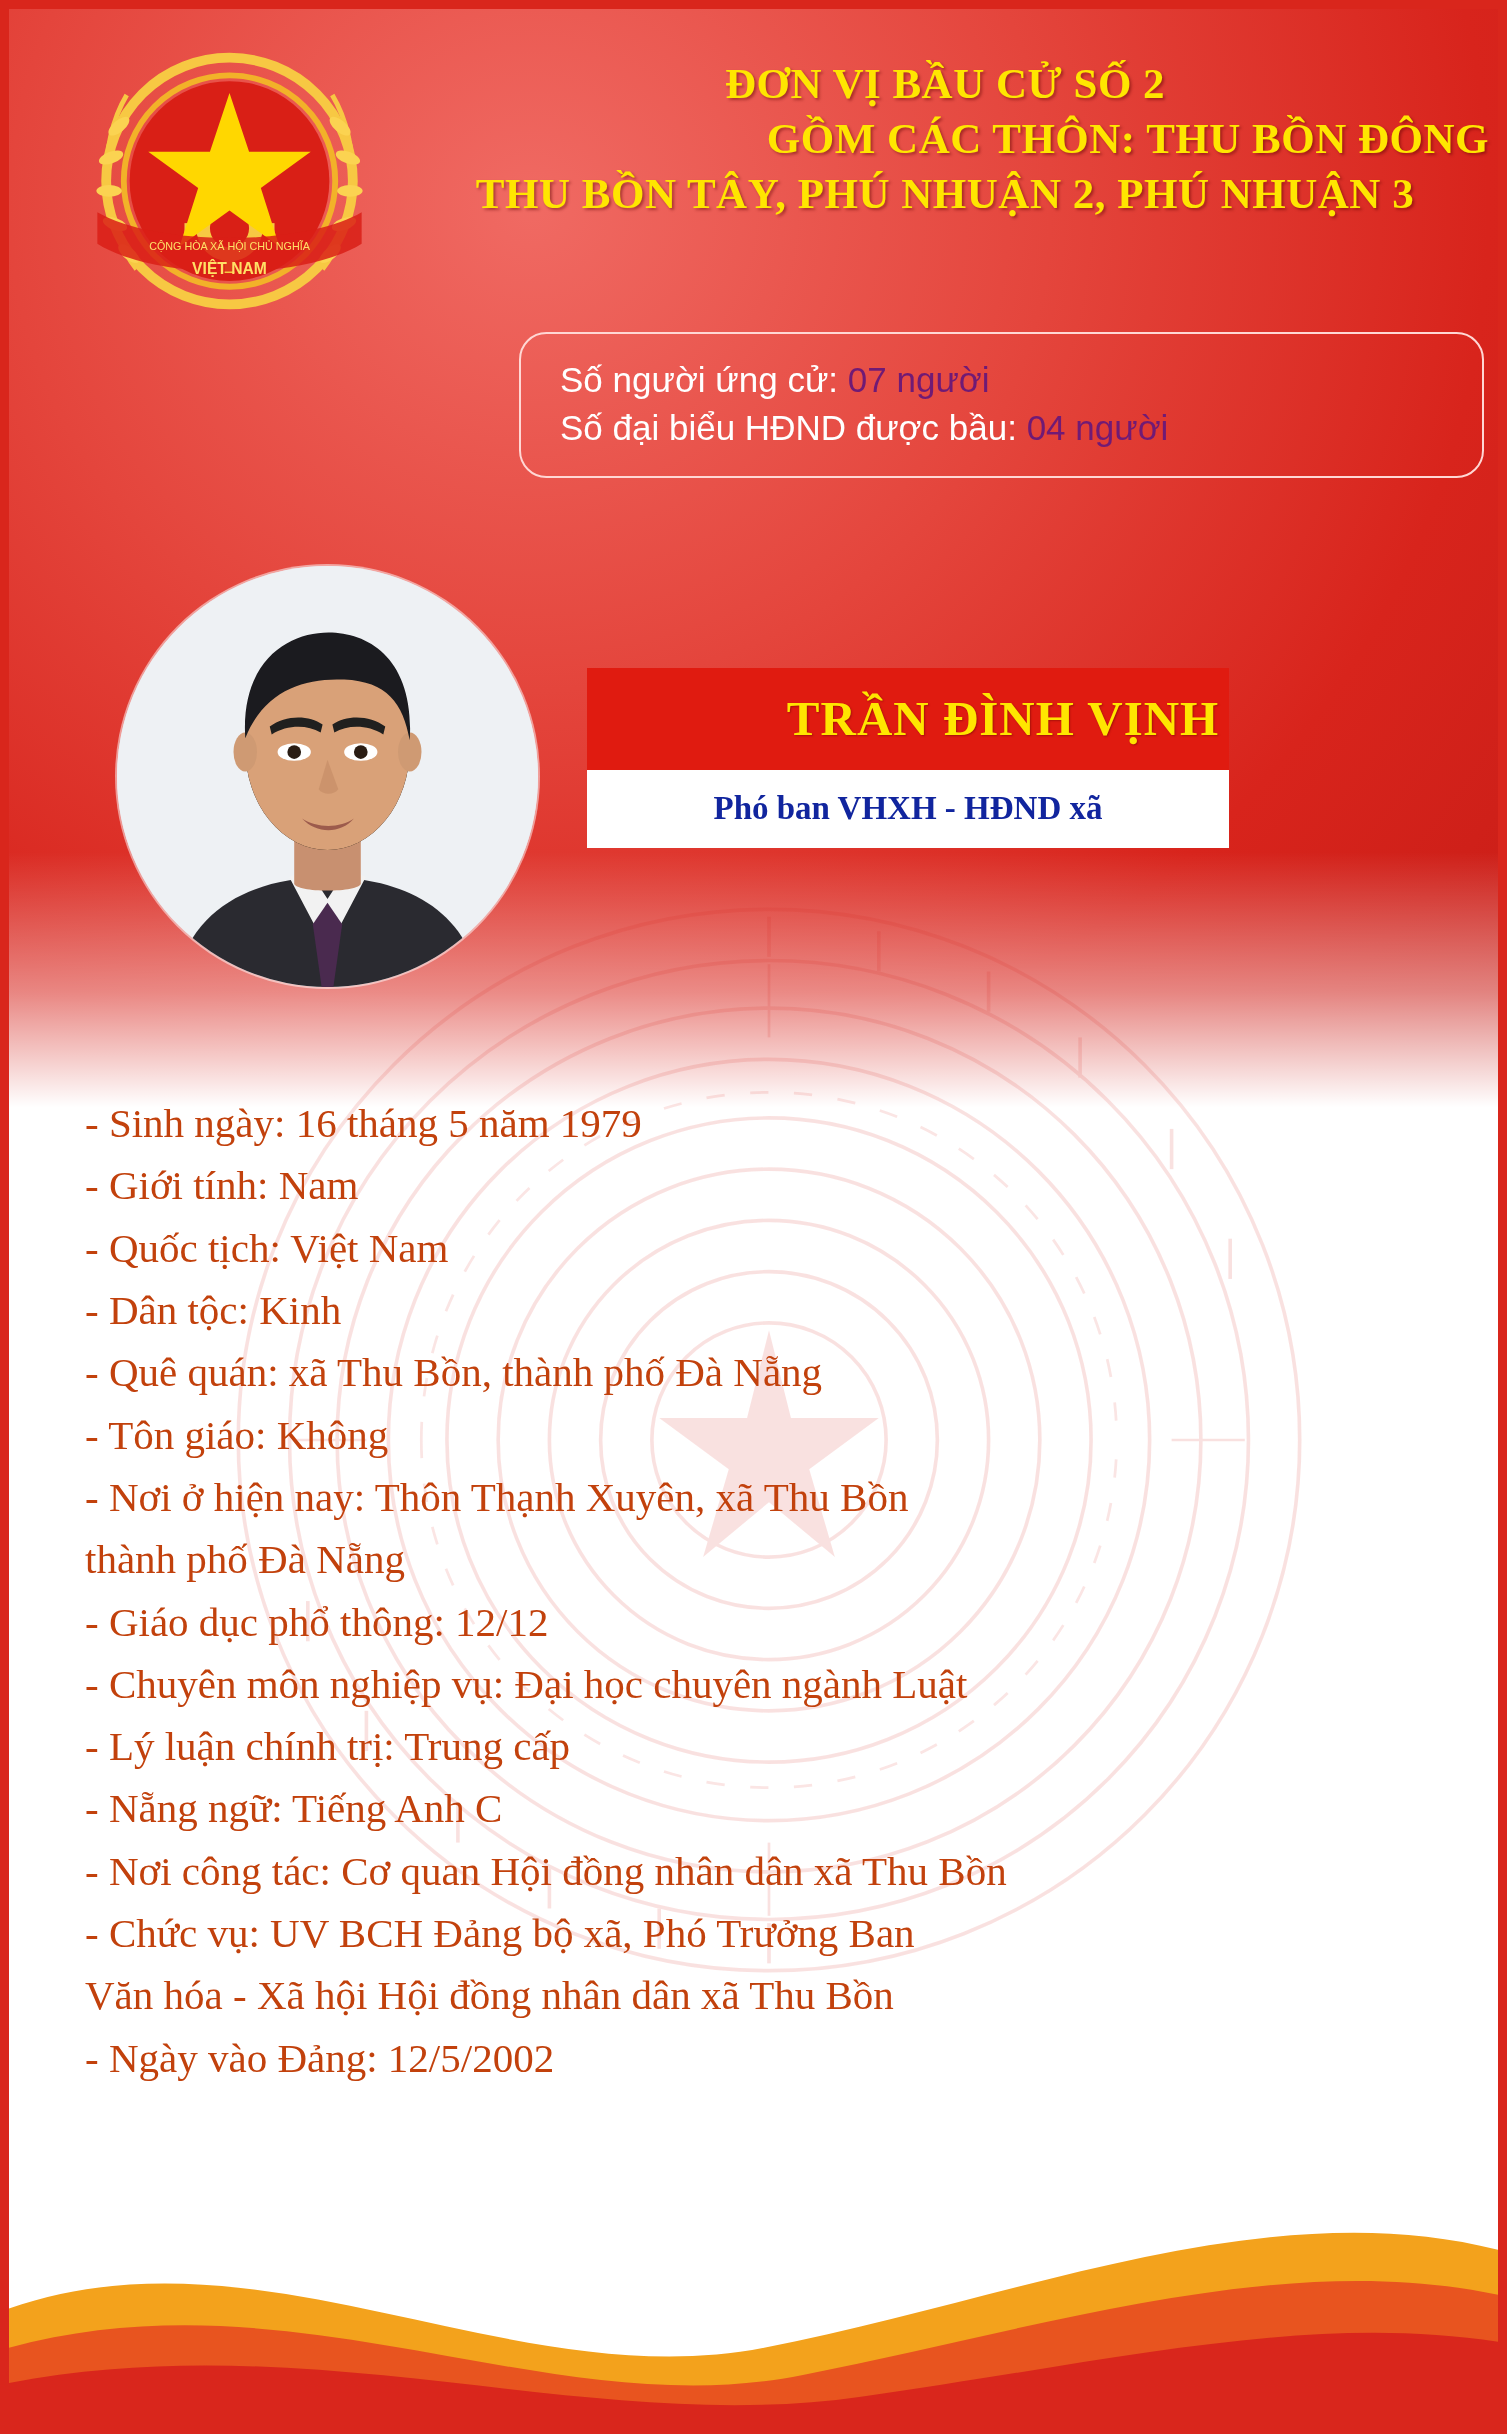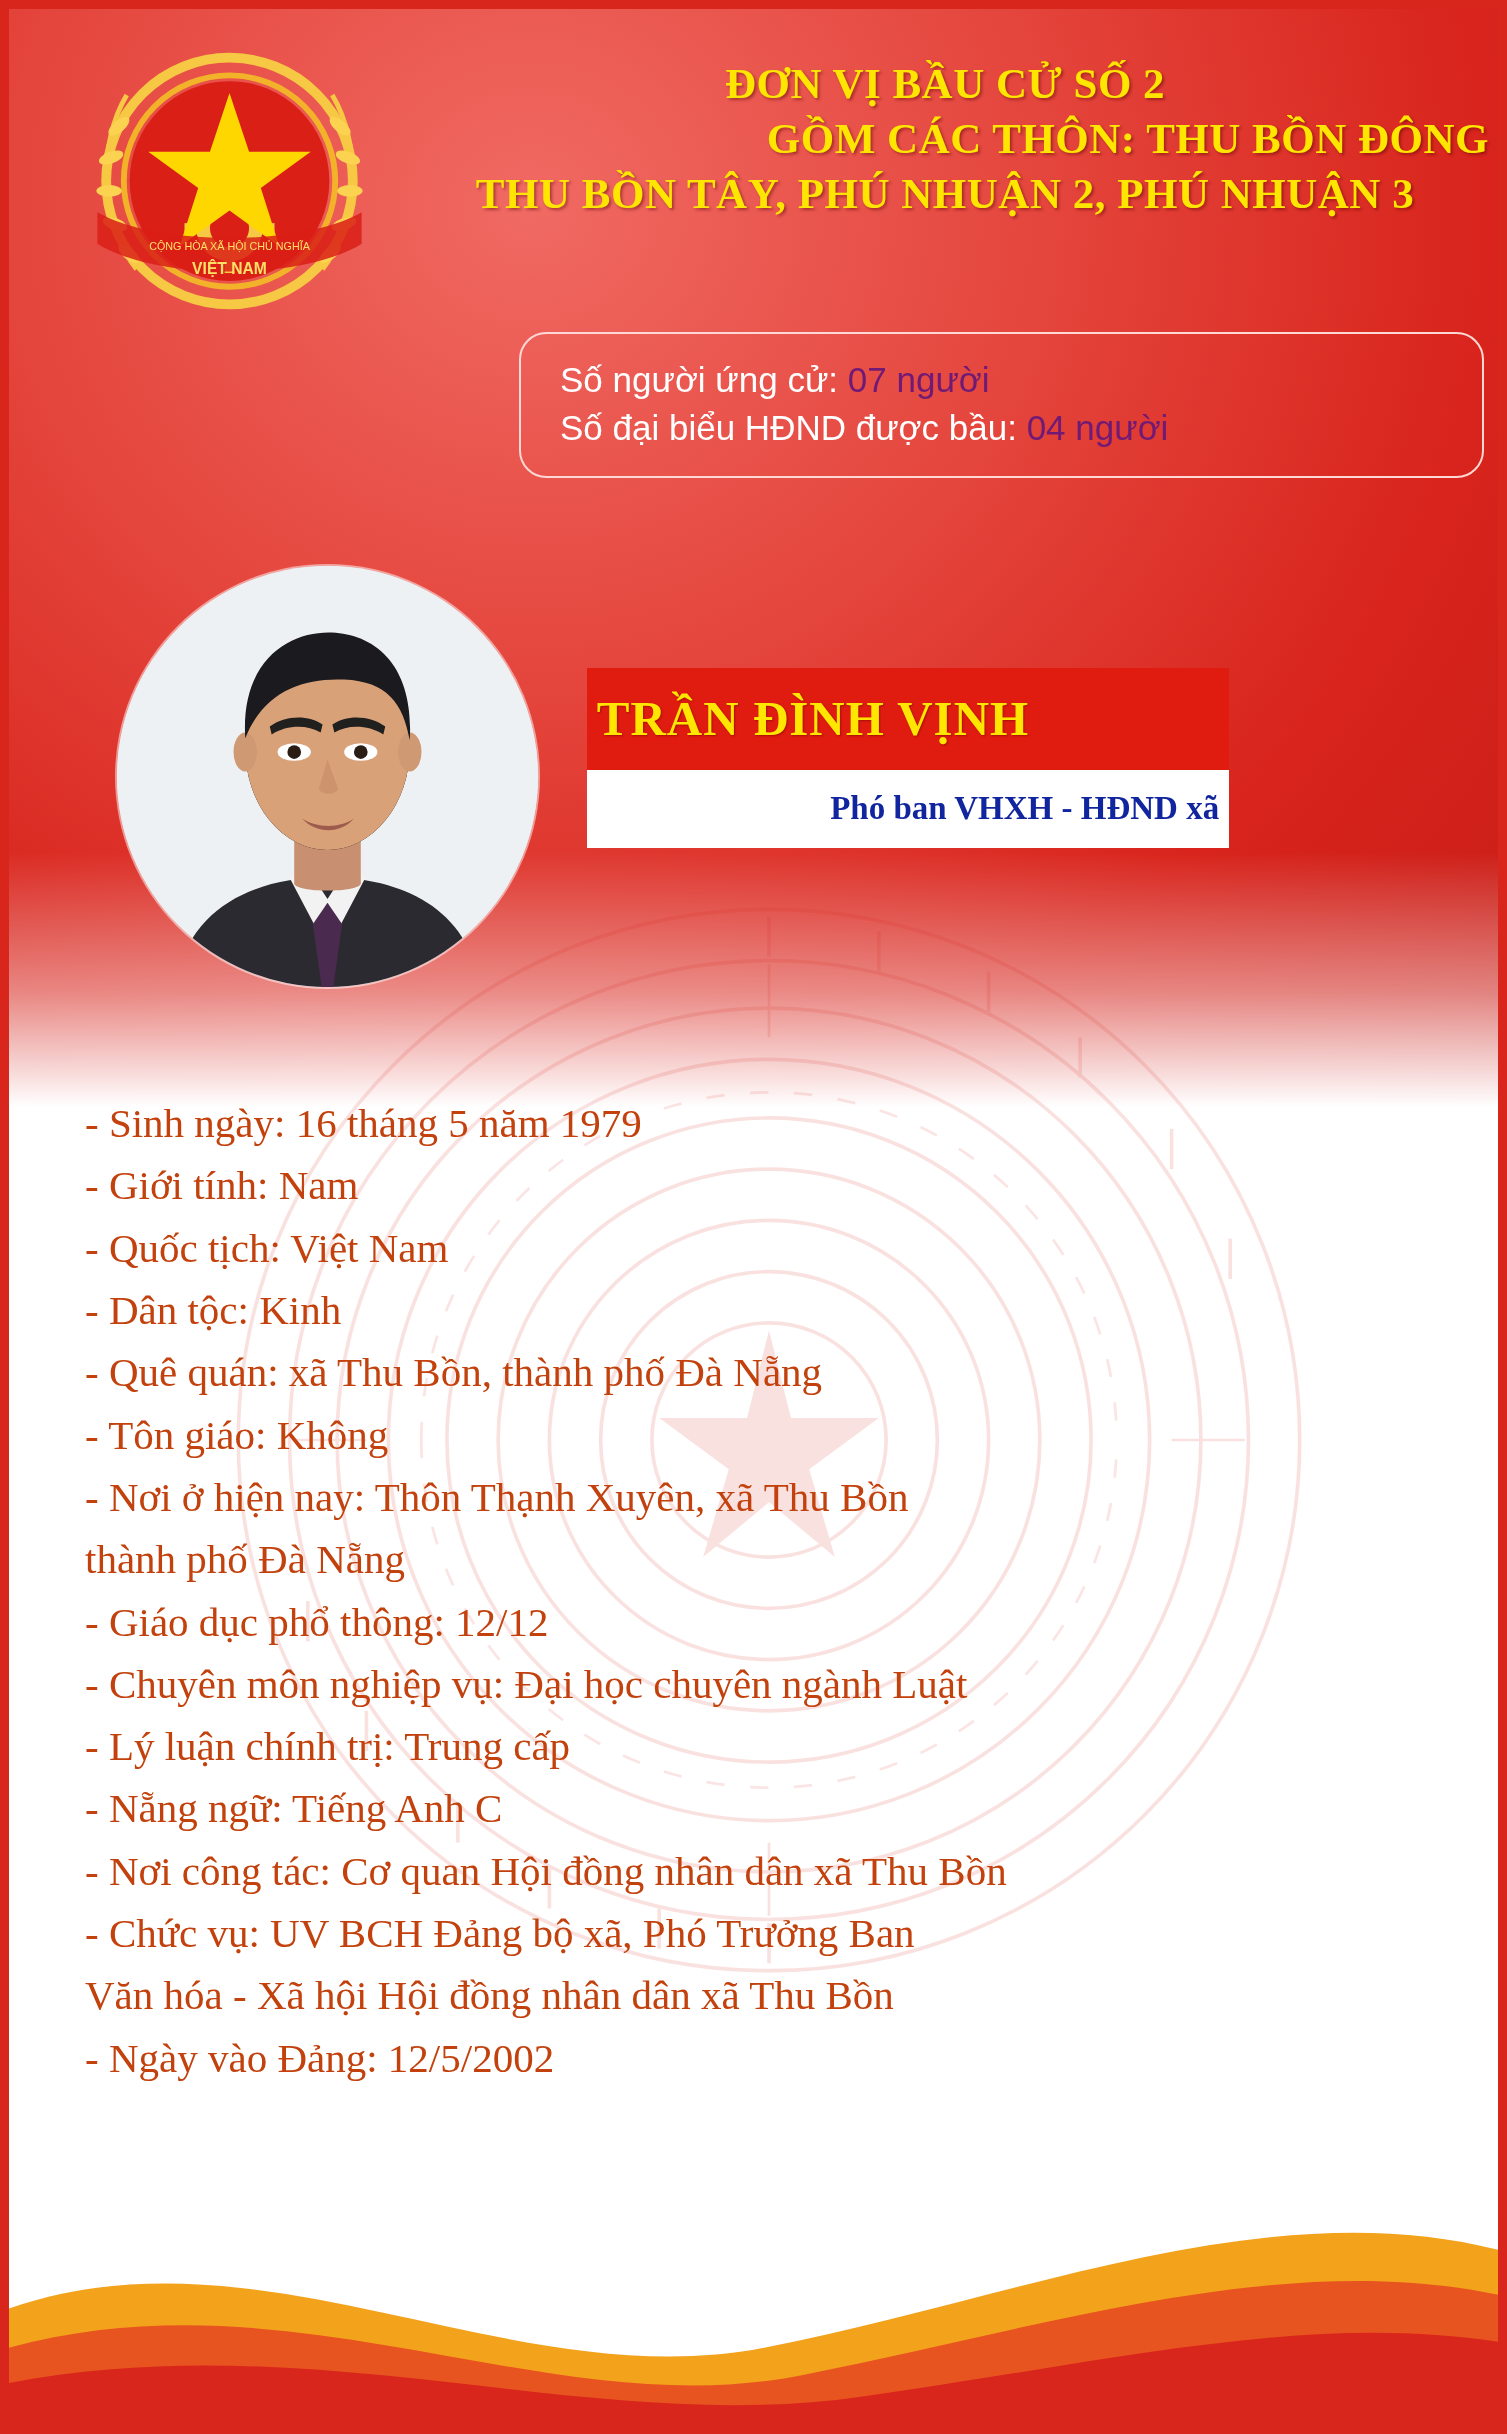--- a/index.html
+++ b/index.html
@@ -116,32 +116,32 @@
     left: 578px;
     top: 659px;
     width: 642px;
   }
   .name-bar {
     background: #e01b10;
     color: #ffe600;
     font-family: "Liberation Serif", serif;
     font-weight: bold;
     font-size: 49px;
-    text-align: left;
+    text-align: right;
     padding: 21.6px 9.8px 23.5px;
     letter-spacing: 1px;
     text-shadow: 1px 1px 2px rgba(80,0,0,0.4);
   }
   .role-bar {
     background: #ffffff;
     color: #11259e;
     font-family: "Liberation Serif", serif;
     font-weight: bold;
     font-size: 33px;
-    text-align: right;
+    text-align: center;
     padding: 19.6px 9.8px 21.6px;
   }
 
   
   .watermark {
     position: absolute;
     left: 211px;
     top: 882px;
     width: 1098px;
     height: 1098px;

